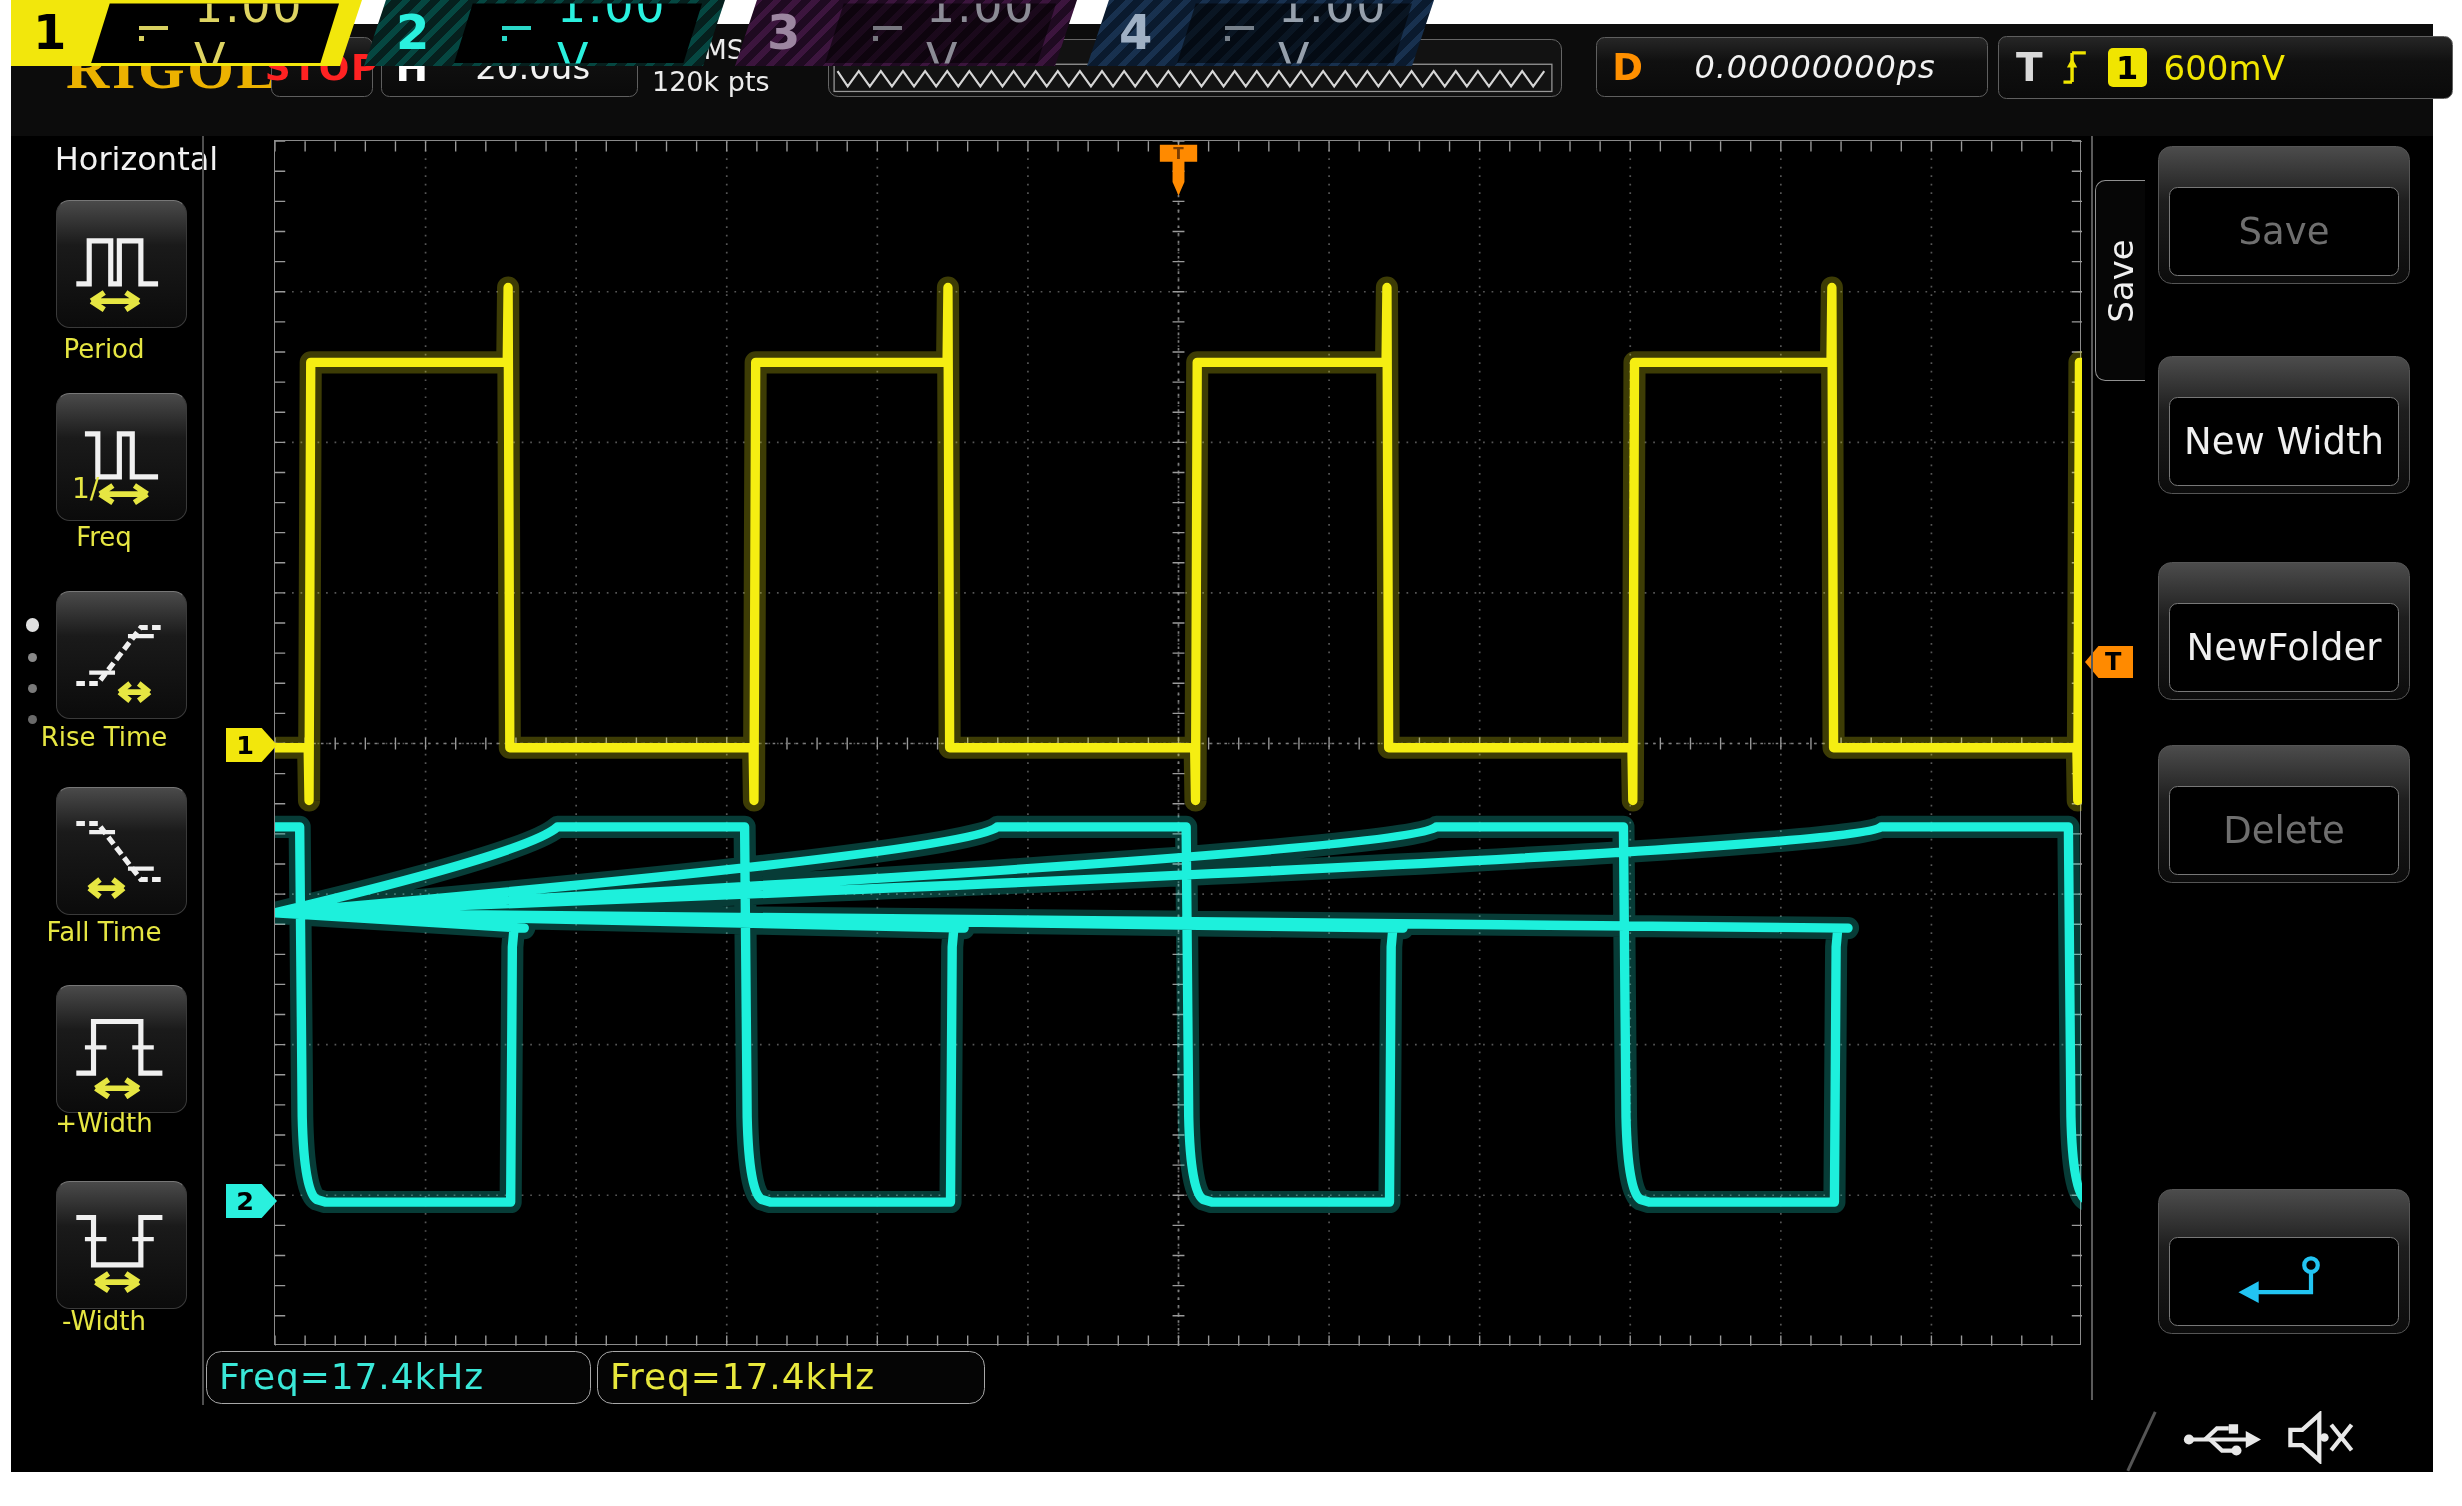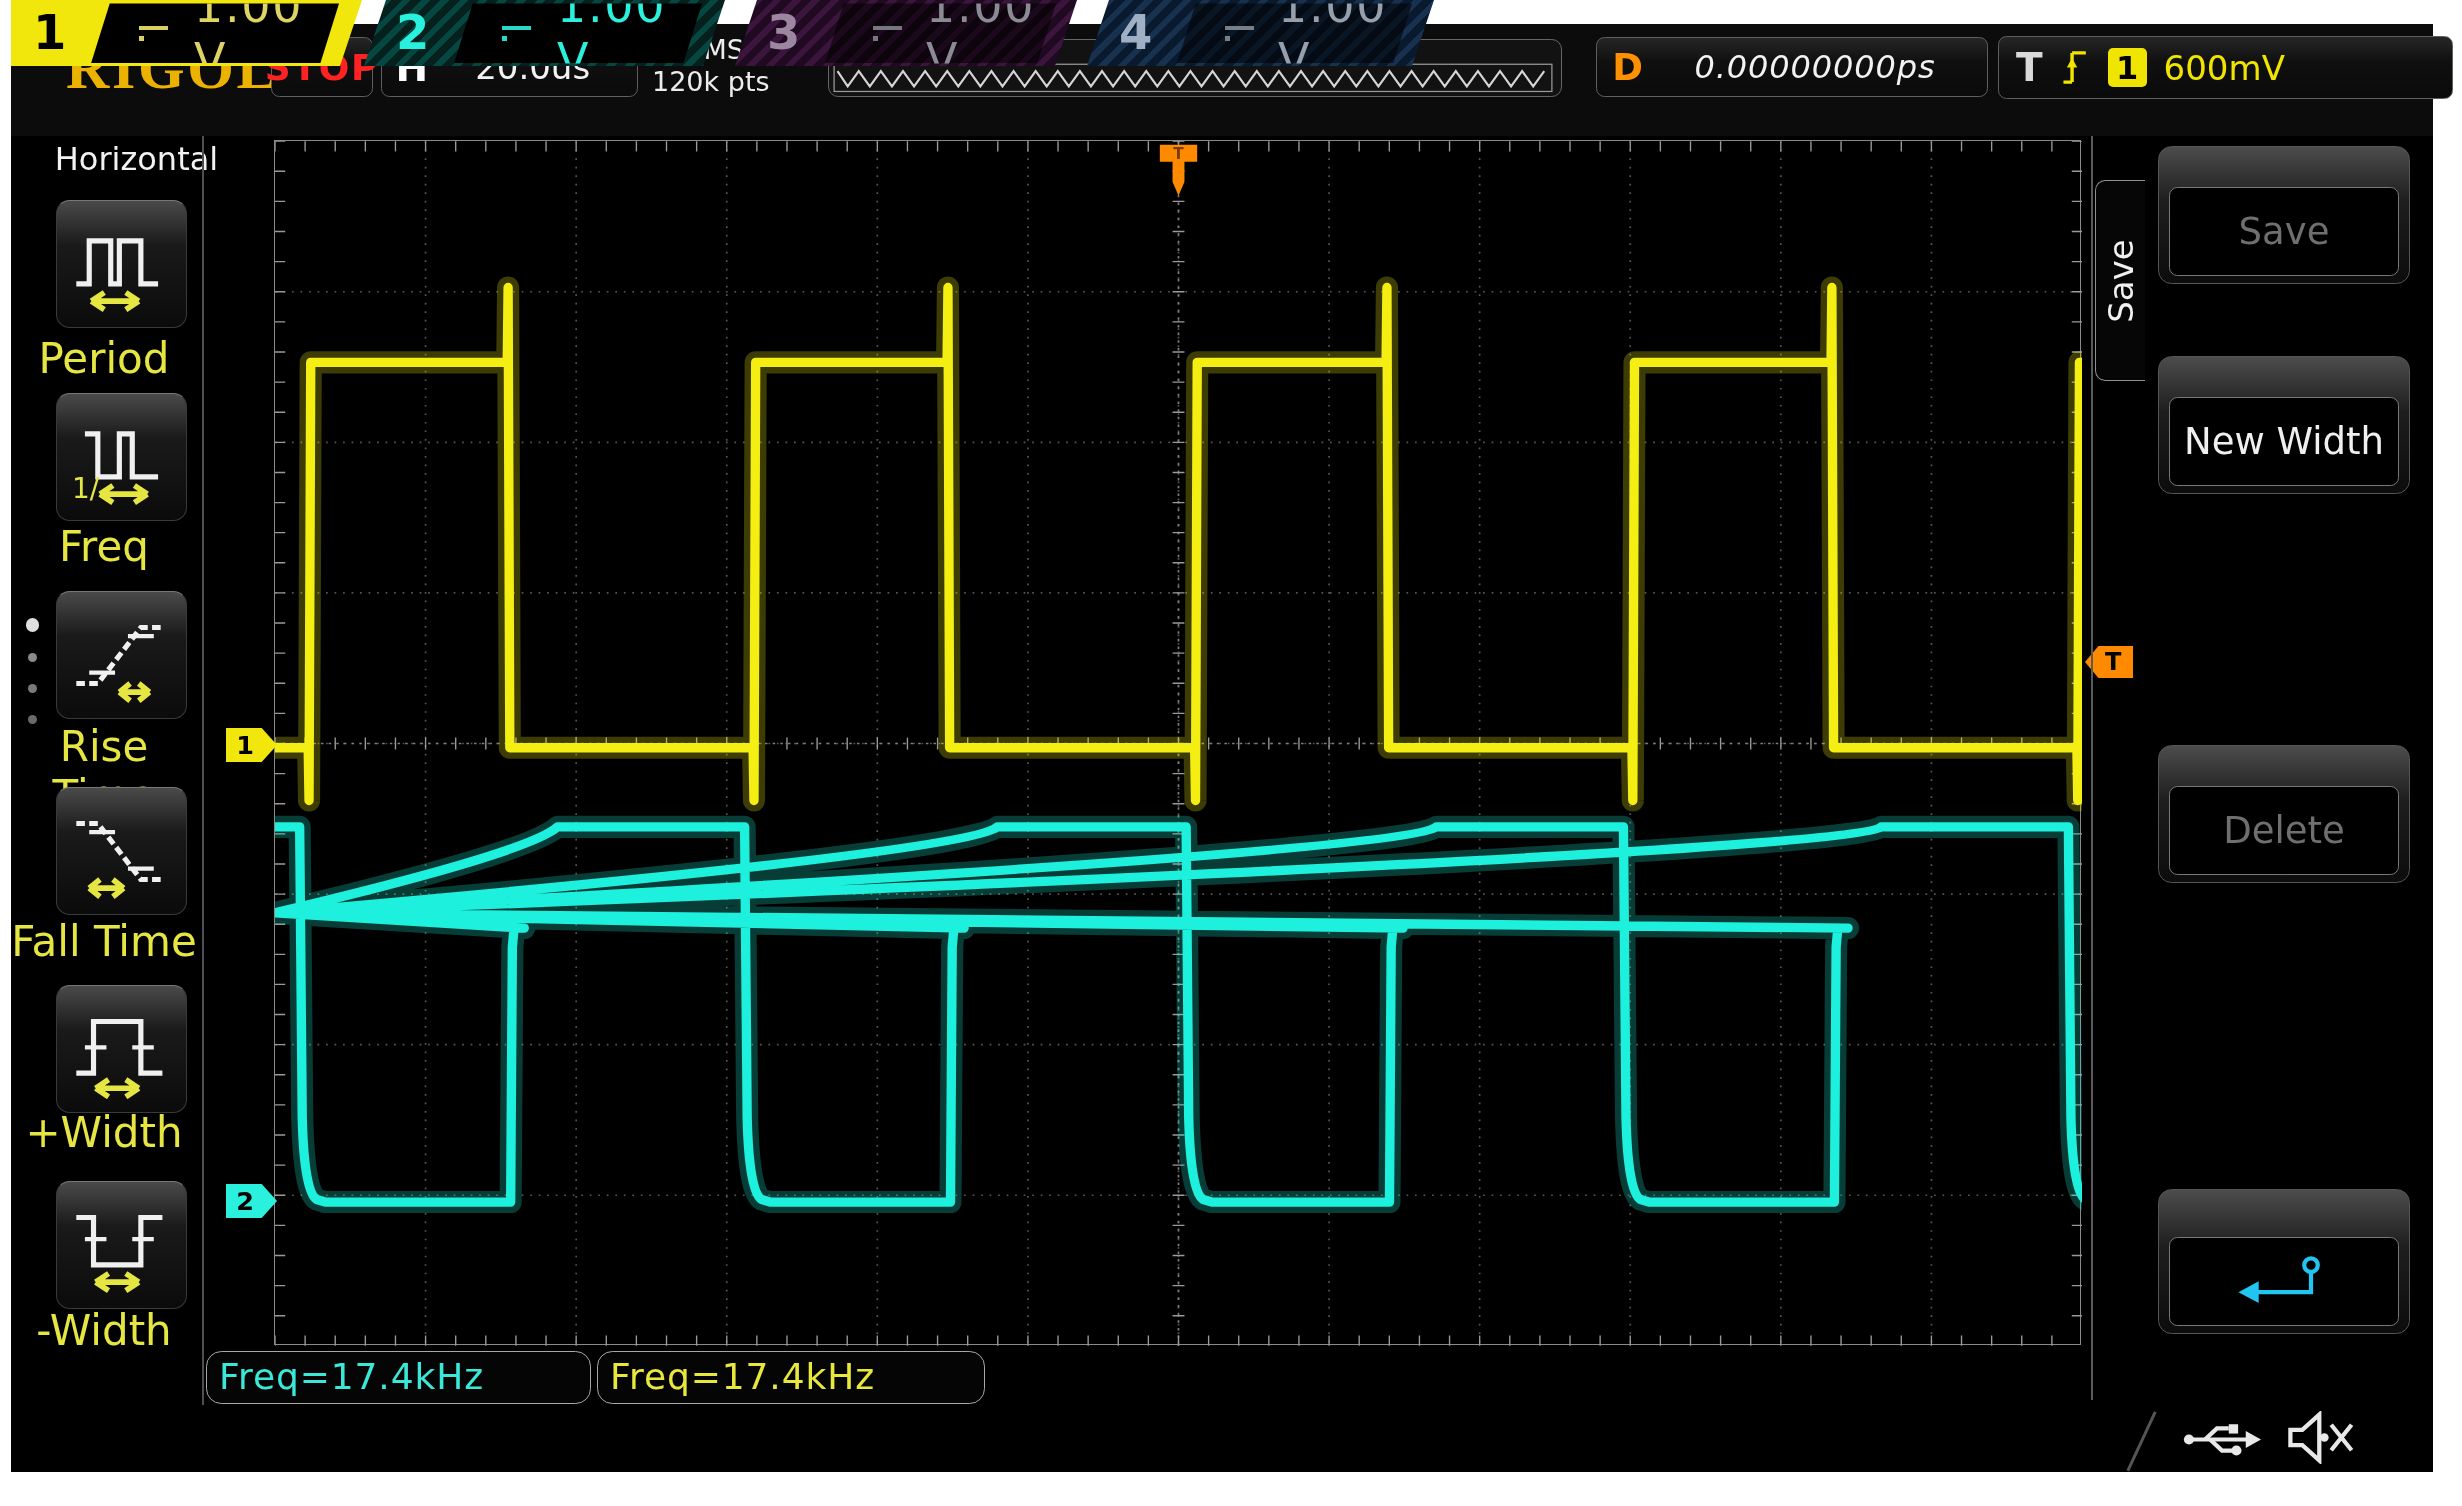--- a/index.html
+++ b/index.html
@@ -20,21 +20,21 @@
   .dbox{left:1596px;top:37px;width:390px;height:58px;}
   .dlabel{font-weight:bold;font-size:37px;color:#ff9000;margin-left:15.3px;}
   .dval{flex:1;text-align:center;font-size:32px;color:#f2f2f2;letter-spacing:0.9px;font-style:italic;}
   .trigbox{left:1998px;top:36px;width:436px;height:61px;gap:17px;padding-left:17px;}
   .tlabel{font-weight:bold;font-size:39px;color:#d9d9d9;}
   .trigsrc{width:39px;height:39px;background:#f0e500;border-radius:5.1px;color:#000;font-weight:bold;font-size:32px;display:flex;align-items:center;justify-content:center;}
   .triglvl{font-size:34px;color:#f0e500;}
   
   .sidebar-title{position:absolute;left:11px;top:140px;width:187px;text-align:center;font-size:32px;color:#f2f2f2;padding-left:32px;}
   .sbtn{position:absolute;left:56px;width:129px;height:126px;border-radius:13.6px;background:linear-gradient(#4a4a4a,#1a1a1a 35%,#0b0b0b);border:1.7px solid #3a3a3a;border-top-color:#777;display:flex;align-items:center;justify-content:center;}
-  .sblabel{position:absolute;left:11px;width:186px;text-align:center;font-size:42px;color:#e6e642;}
+  .sblabel{position:absolute;left:11px;width:186px;text-align:center;font-size:26px;color:#e6e642;}
   .dot{position:absolute;border-radius:50%;}
   .sideline{position:absolute;left:202px;top:136px;width:1.7px;height:1269px;background:#4f4f4f;}
   
   .grat{position:absolute;left:274px;top:140px;width:1807px;height:1205px;border:1.7px solid #8a8a8a;box-sizing:border-box;background:#000;}
   .chbadge{position:absolute;width:51px;height:34px;color:#000;font-weight:bold;font-size:25.5px;line-height:34px;padding-left:10.2px;box-sizing:border-box;clip-path:polygon(0 0,70% 0,100% 50%,70% 100%,0 100%);}
   .trigR{position:absolute;left:2085px;top:646px;width:48px;height:32px;background:#ff8a00;clip-path:polygon(0 50%,28% 0,100% 0,100% 100%,28% 100%);color:#000;font-weight:bold;font-size:24px;line-height:32px;text-align:center;padding-left:8.5px;box-sizing:border-box;}
   .measbox{position:absolute;top:1351px;height:53px;border:1.7px solid #a8a8a8;border-radius:15.3px;background:rgba(8,8,8,.6);font-size:36px;line-height:49px;padding-left:12px;box-sizing:border-box;letter-spacing:0.9px;}
   
   .menuline{position:absolute;left:2091px;top:136px;width:1.7px;height:1264px;background:#5a5a5a;}
   .savetab{position:absolute;left:2095px;top:180px;width:49px;height:199px;background:#060606;border:1.7px solid #909090;border-right:none;border-radius:10.2px 0 0 10.2px;}
@@ -183,20 +183,23 @@
   <div class="savetab">
       <span>Save</span>
     </div>
 
   <div class="mbtn" style="top:146px">
     <div class="inner dis">Save</div>
   </div>
   <div class="mbtn" style="top:356px">
     <div class="inner en">New Width</div>
   </div>
+  <div class="mbtn" style="top:562px">
+    <div class="inner en">NewFolder</div>
+  </div>
   <div class="mbtn" style="top:745px">
     <div class="inner dis">Delete</div>
   </div>
   <div class="mbtn" style="top:1189px;height:143px">
     <div class="inner">
       <svg width="102" height="54" viewBox="0 0 120 64">
         <circle cx="92" cy="12" r="8" stroke="#22c4f2" stroke-width="5" fill="none"></circle>
         <path d="M92,20 V44 H26" stroke="#22c4f2" stroke-width="5" fill="none"></path>
         <polygon points="6,44 30,31 30,57" fill="#22c4f2"></polygon>
       </svg>

